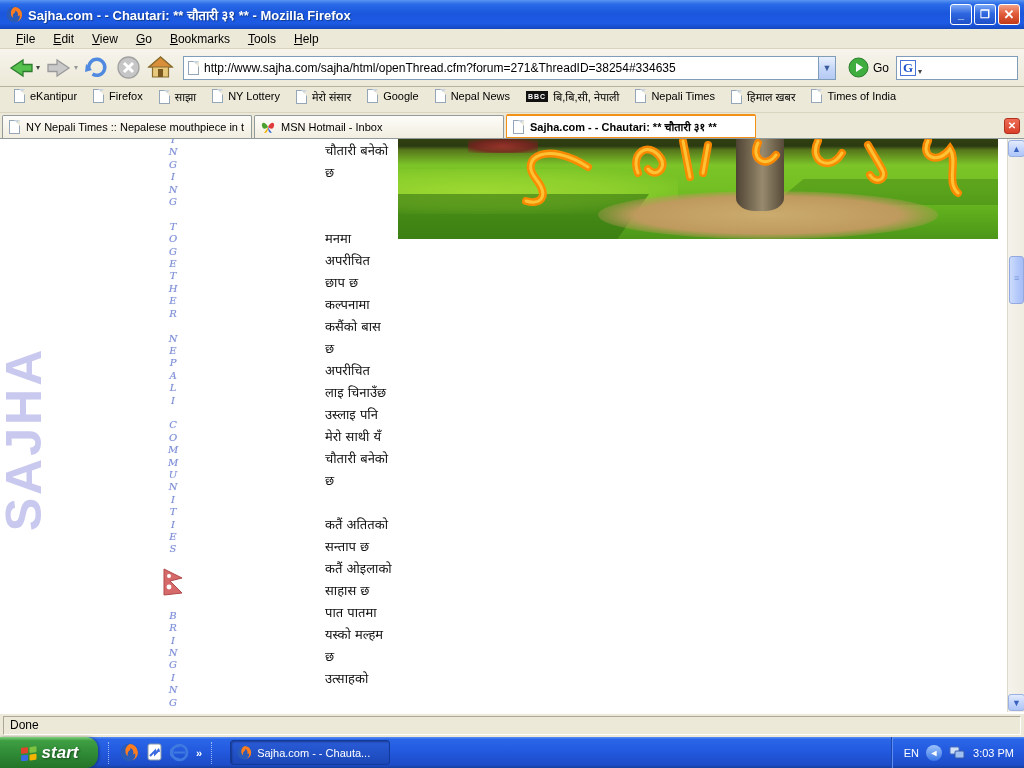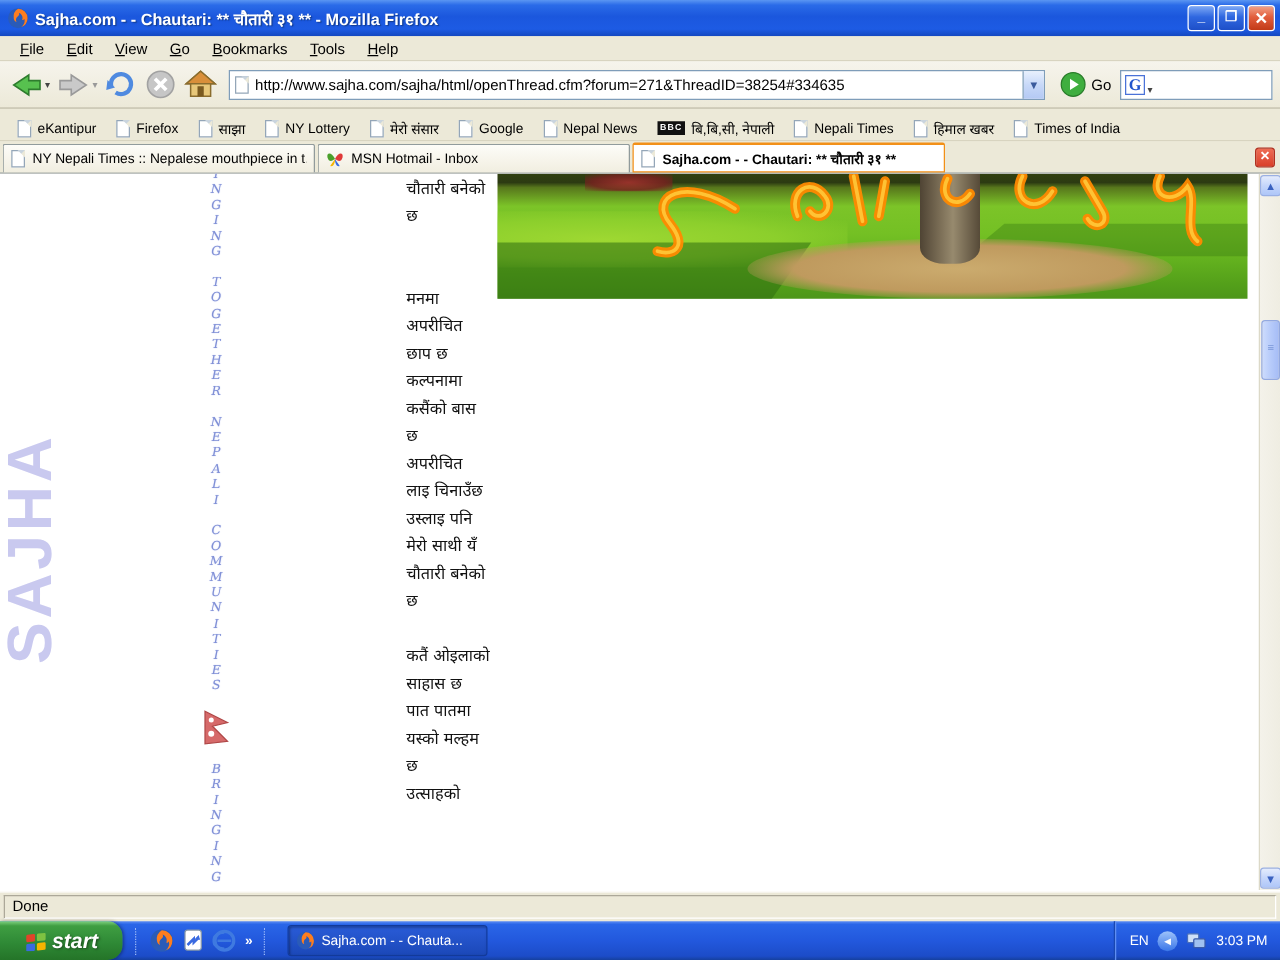--- a/index.html
+++ b/index.html
@@ -28,21 +28,21 @@
   .drop-caret.dim { color:#999; }
   .urlbar { flex:1 1 auto; height:24px; background:#fff; border:1px solid #7f9db9; display:flex; align-items:center; margin:0 5px; padding-left:4px; }
   .urlbar .url-text { flex:1 1 auto; font-size:12px; color:#000; white-space:nowrap; overflow:hidden; }
   .url-drop { width:17px; height:22px; background:linear-gradient(180deg,#e8f0fd,#c7d8f8 50%,#b4c9f4); border-left:1px solid #7f9db9; display:flex; align-items:center; justify-content:center; color:#3a5a9c; font-size:9px; }
   .go-btn { display:flex; align-items:center; gap:4px; font-size:12px; color:#000; padding:0 4px; }
   .searchbox { width:122px; height:24px; background:#fff; border:1px solid #7f9db9; display:flex; align-items:center; padding-left:3px; gap:1px; }
   .g-logo { width:16px; height:16px; border:1px solid #4a72d8; color:#2255cc; font-family:"Liberation Serif",serif; font-weight:bold; font-size:13px; display:flex; align-items:center; justify-content:center; }
   .searchbox .drop-caret { align-self:flex-end; margin-bottom:3px; }
 
   
-  .bookmarksbar { height:26px; background:#ece9d8; border-bottom:1px solid #d8d4c0; display:flex; align-items:flex-end; padding-left:8px; gap:4px; flex:0 0 auto; overflow:hidden; }
+  .bookmarksbar { height:26px; background:#ece9d8; border-bottom:1px solid #d8d4c0; display:flex; align-items:flex-start; padding-left:8px; gap:4px; flex:0 0 auto; overflow:hidden; }
   .bm-item { display:flex; align-items:center; gap:5px; padding:2px 6px; font-size:11px; white-space:nowrap; }
   .pg-icon { width:11px; height:14px; background:#fff; border:1px solid #94a6b8; position:relative; flex:0 0 auto; }
   .pg-icon::before { content:""; position:absolute; top:-1px; right:-1px; border:3px solid; border-color:#c9d4de #ece9d8 transparent transparent; }
   .bm-icon.icon-bbc { background:#111; color:#fff; font-size:7px; font-weight:bold; padding:2px 2px; letter-spacing:1px; line-height:1; }
   .bm-icon.icon-page { width:11px; height:14px; background:#fff; border:1px solid #94a6b8; position:relative; }
   .bm-icon.icon-page::before { content:""; position:absolute; top:-1px; right:-1px; border:3px solid; border-color:#c9d4de #ece9d8 transparent transparent; }
 
   
   .tabbar { height:26px; background:#ece9d8; border-bottom:1px solid #919b9c; display:flex; align-items:flex-end; padding:2px 2px 0 2px; gap:2px; flex:0 0 auto; position:relative; }
   .tab { width:250px; height:23px; background:linear-gradient(180deg,#fdfcf8,#f1eee0); border:1px solid #919b9c; border-bottom:none; display:flex; align-items:center; gap:6px; padding:0 6px; font-size:11px; border-radius:2px 2px 0 0; }
@@ -354,21 +354,23 @@
 
 
         <div class="poem-line">मेरो साथी यँ</div>
 
         <div class="poem-line">चौतारी बनेको</div>
 
         <div class="poem-line">छ</div>
 
         <div class="poem-line"></div>
 
-
+        <div class="poem-line">कतैं अतितको</div>
+
+        <div class="poem-line">सन्ताप छ</div>
 
         <div class="poem-line">कतैं ओइलाको</div>
 
         <div class="poem-line">साहास छ</div>
 
         <div class="poem-line">पात पातमा</div>
 
         <div class="poem-line">यस्को मल्हम</div>
 
         <div class="poem-line">छ</div>

